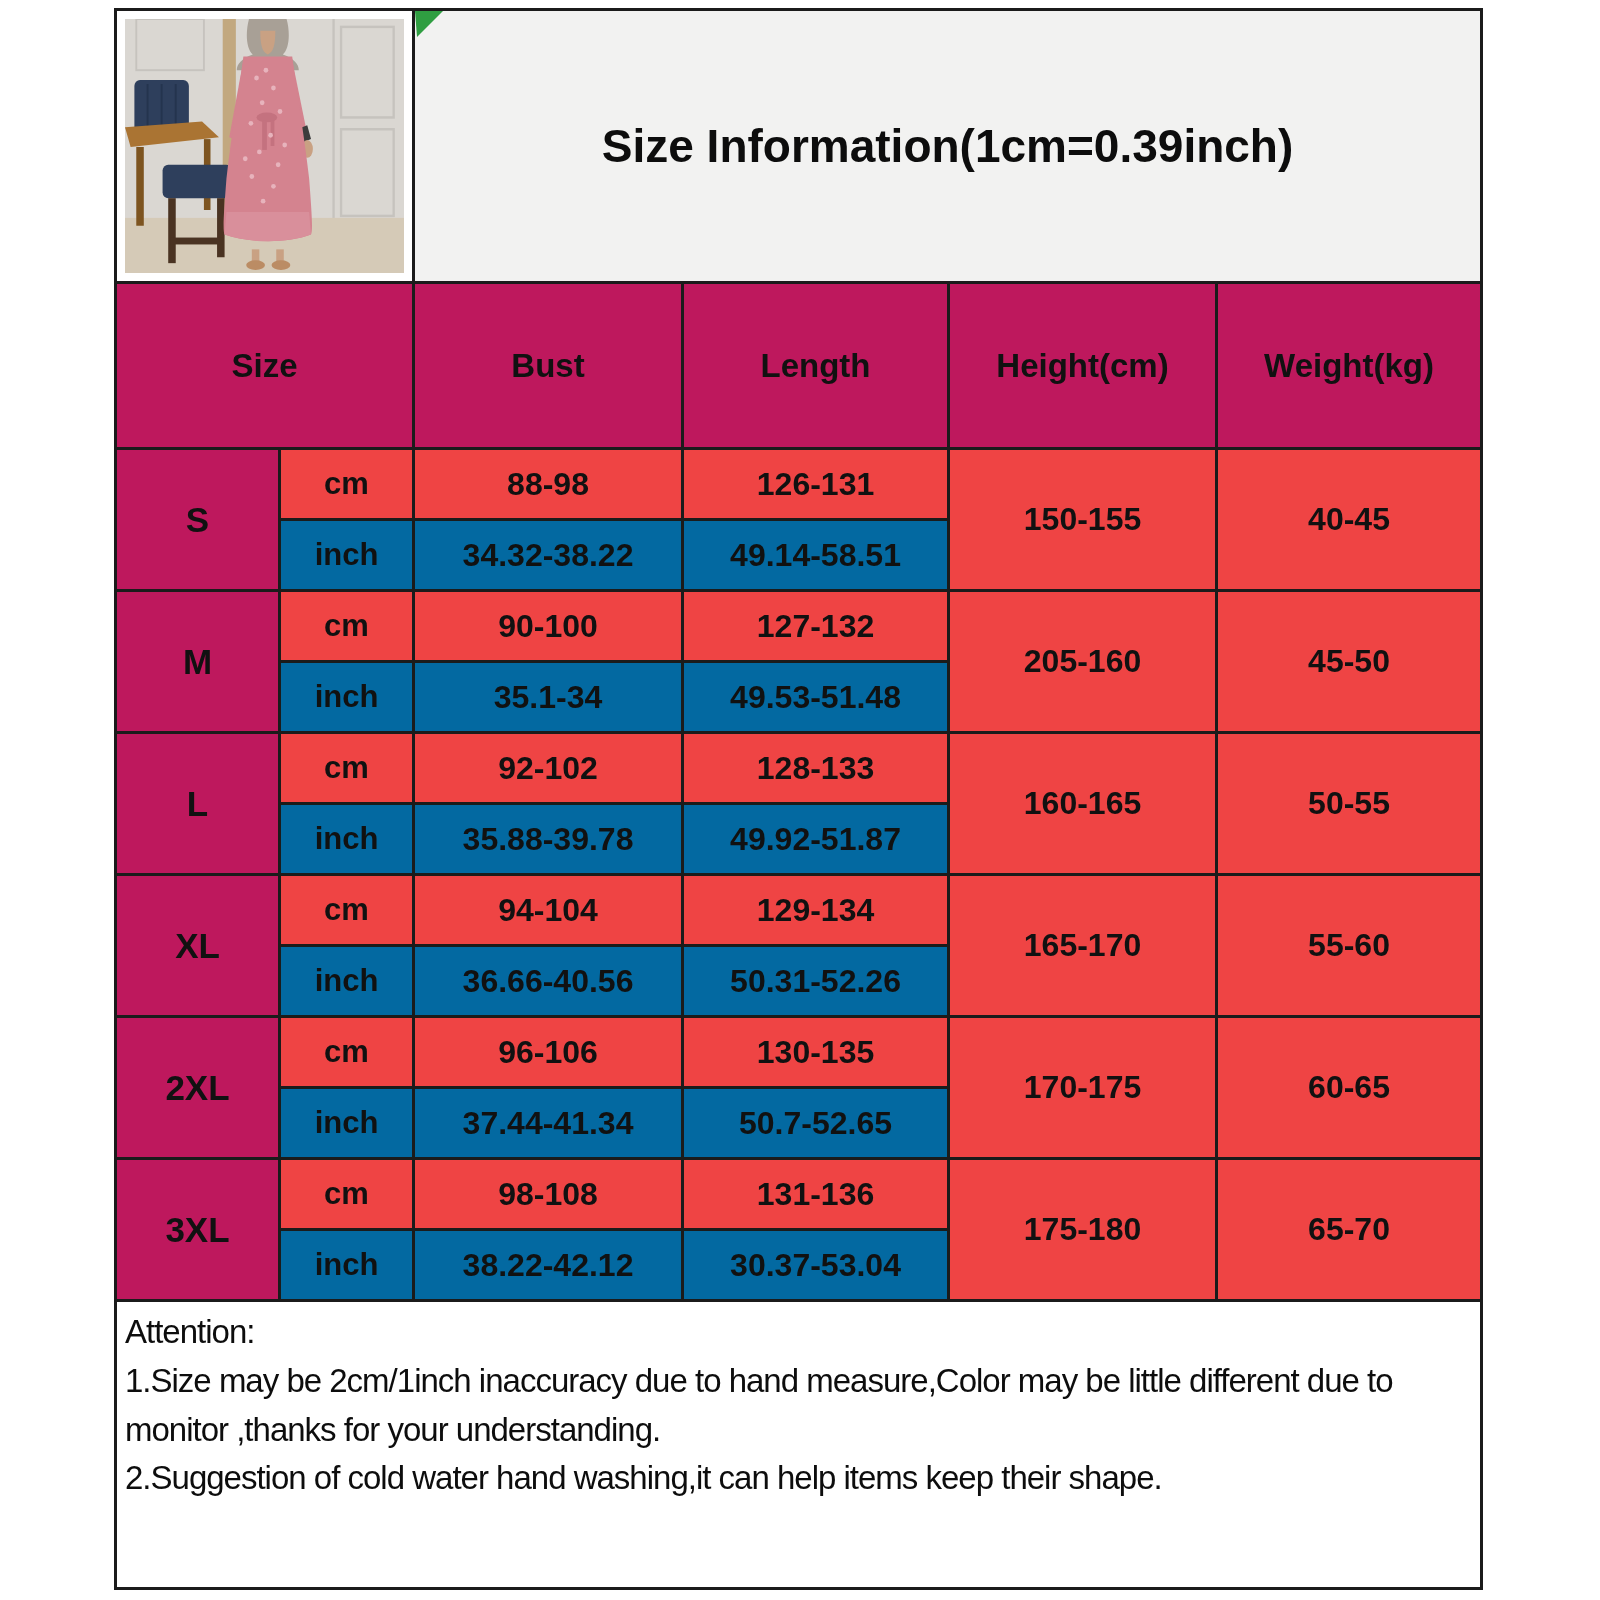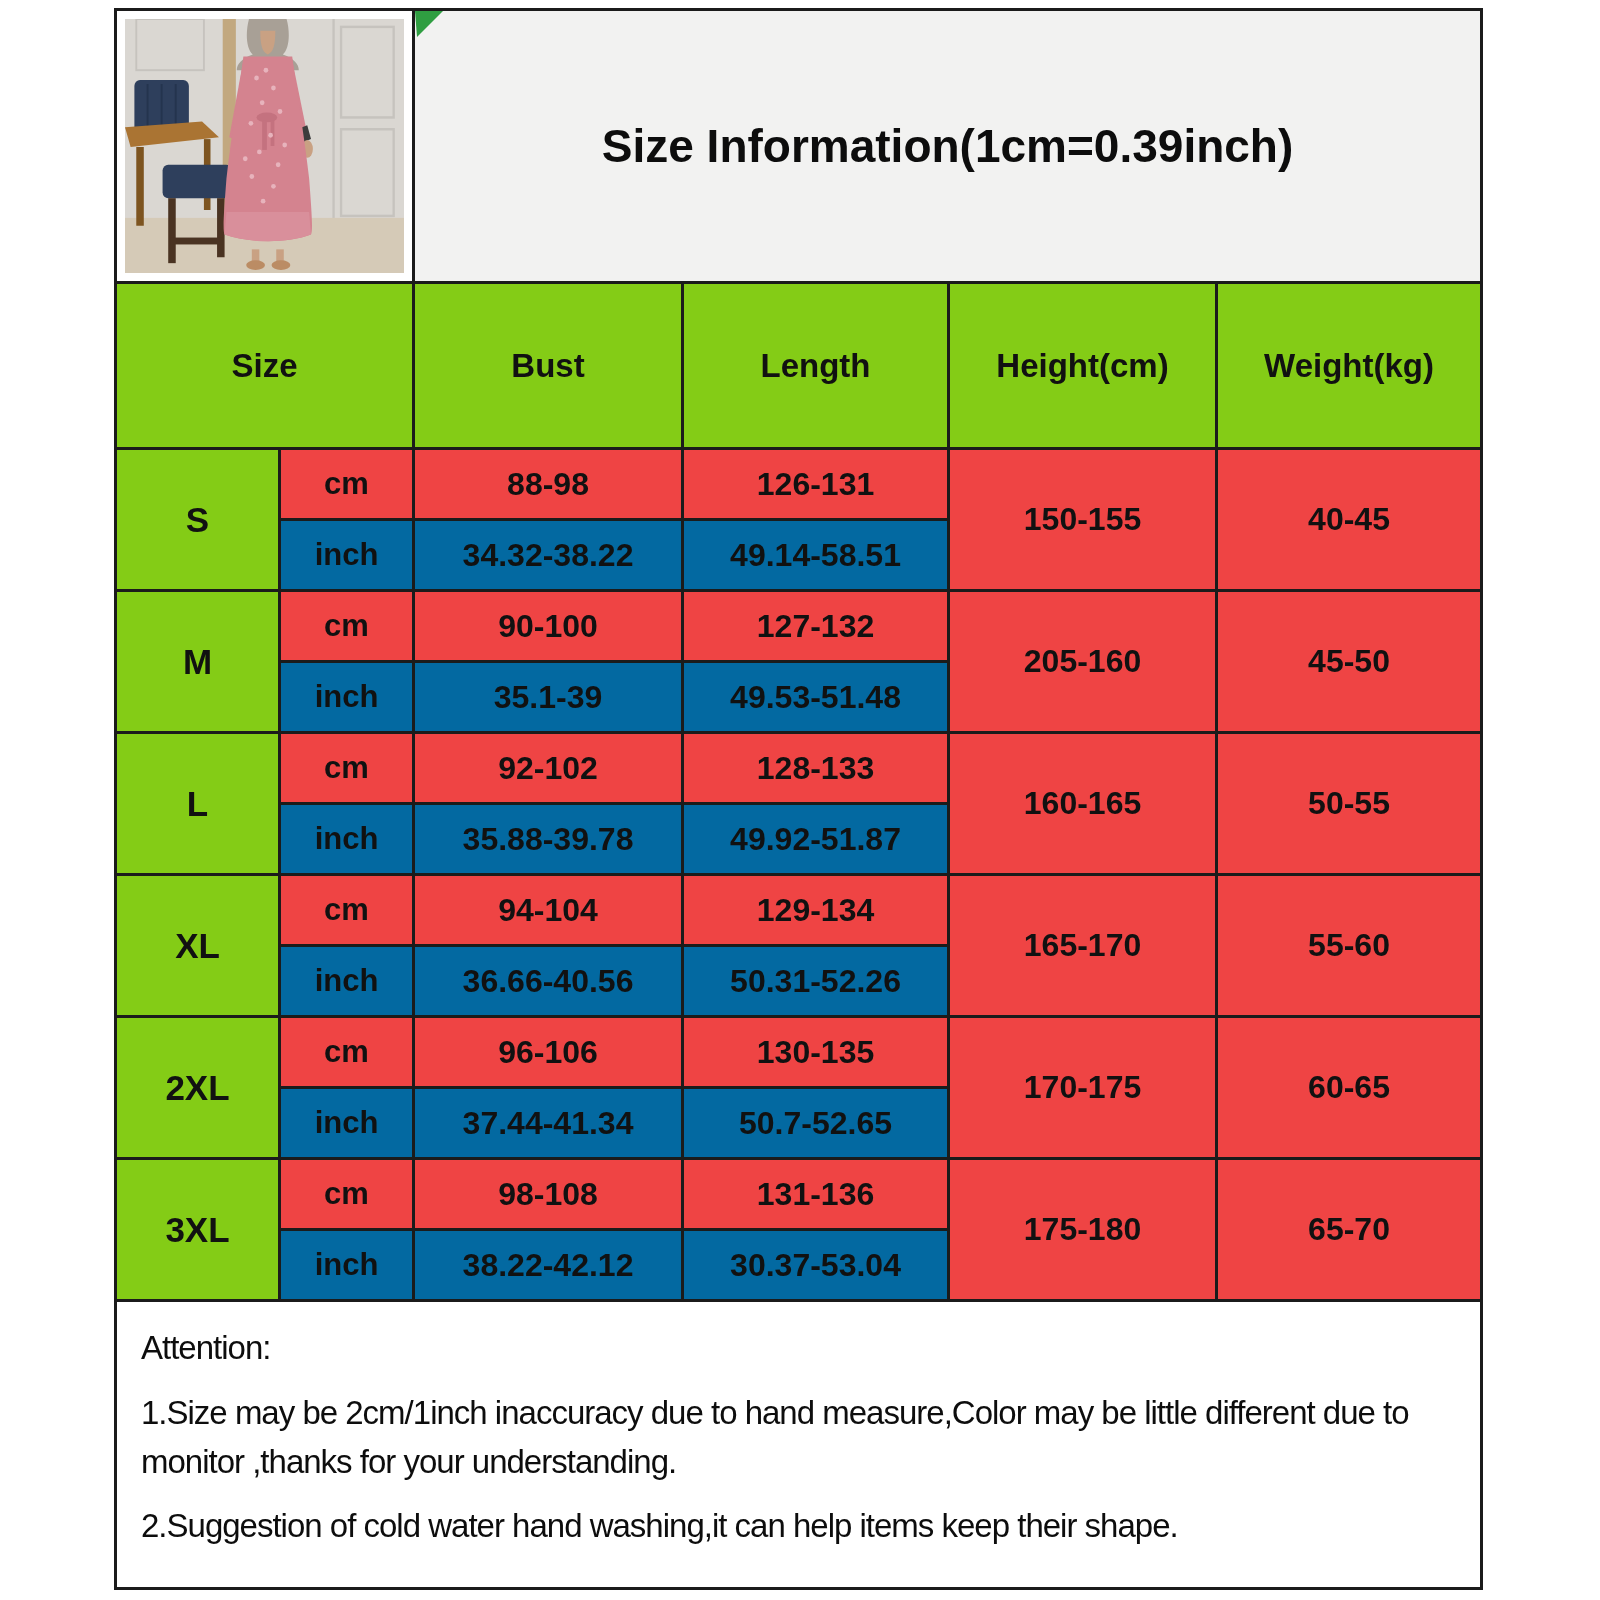--- a/index.html
+++ b/index.html
@@ -28,21 +28,21 @@
   
   tr.r-img  td { height: 270px; }
   tr.r-head td { height: 166px; }
   tr.r-sub  td { height: 71px;  }
   tr.r-att  td { height: 288px; }
 
   
   td.sep-top { border-top-width: 5px; }
 
   
-  .bg-head   { background: #84cc16; }
+  .bg-head   { background: #be185d; }
   .bg-banner { background: #f2f2f1; }
   .bg-lite   { background: #ef4444; }
   .bg-white  { background: #0369a1; }
 
   
   .banner-cell { position: relative; }
   .banner-title {
     font-size: 46px; font-weight: bold; letter-spacing: 0;
     color: #0d0d0d;
   }
@@ -65,21 +65,21 @@
     vertical-align: top !important;
     padding: 6px 10px 0 8px;
     background: #ffffff;
   }
   .att-text {
     font-size: 33px;
     letter-spacing: -1px;
     line-height: 1.48;
     color: #0d0d0d;
   }
-  .att-text p { margin: 16px; }
+  .att-text p { margin: 0; }
 </style>
 </head>
 <body>
 
 <div class="page">
   <div class="sheet">
     <table class="size-table">
       <colgroup>
         <col style="width:164px">
         <col style="width:134px">
@@ -190,21 +190,21 @@
       <tr class="r-sub">
         <td rowspan="2" class="bg-head size-label sep-top">M</td>
         <td class="bg-lite unit-label sep-top">cm</td>
         <td class="bg-lite cell-val sep-top">90-100</td>
         <td class="bg-lite cell-val sep-top">127-132</td>
         <td rowspan="2" class="bg-lite cell-val sep-top">205-160</td>
         <td rowspan="2" class="bg-lite cell-val sep-top">45-50</td>
       </tr>
       <tr class="r-sub">
         <td class="bg-white unit-label sep-top">inch</td>
-        <td class="bg-white cell-val sep-top">35.1-39</td>
+        <td class="bg-white cell-val sep-top">35.1-34</td>
         <td class="bg-white cell-val sep-top">49.53-51.48</td>
       </tr>
 
       <tr class="r-sub">
         <td rowspan="2" class="bg-head size-label sep-top">L</td>
         <td class="bg-lite unit-label sep-top">cm</td>
         <td class="bg-lite cell-val sep-top">92-102</td>
         <td class="bg-lite cell-val sep-top">128-133</td>
         <td rowspan="2" class="bg-lite cell-val sep-top">160-165</td>
         <td rowspan="2" class="bg-lite cell-val sep-top">50-55</td>

